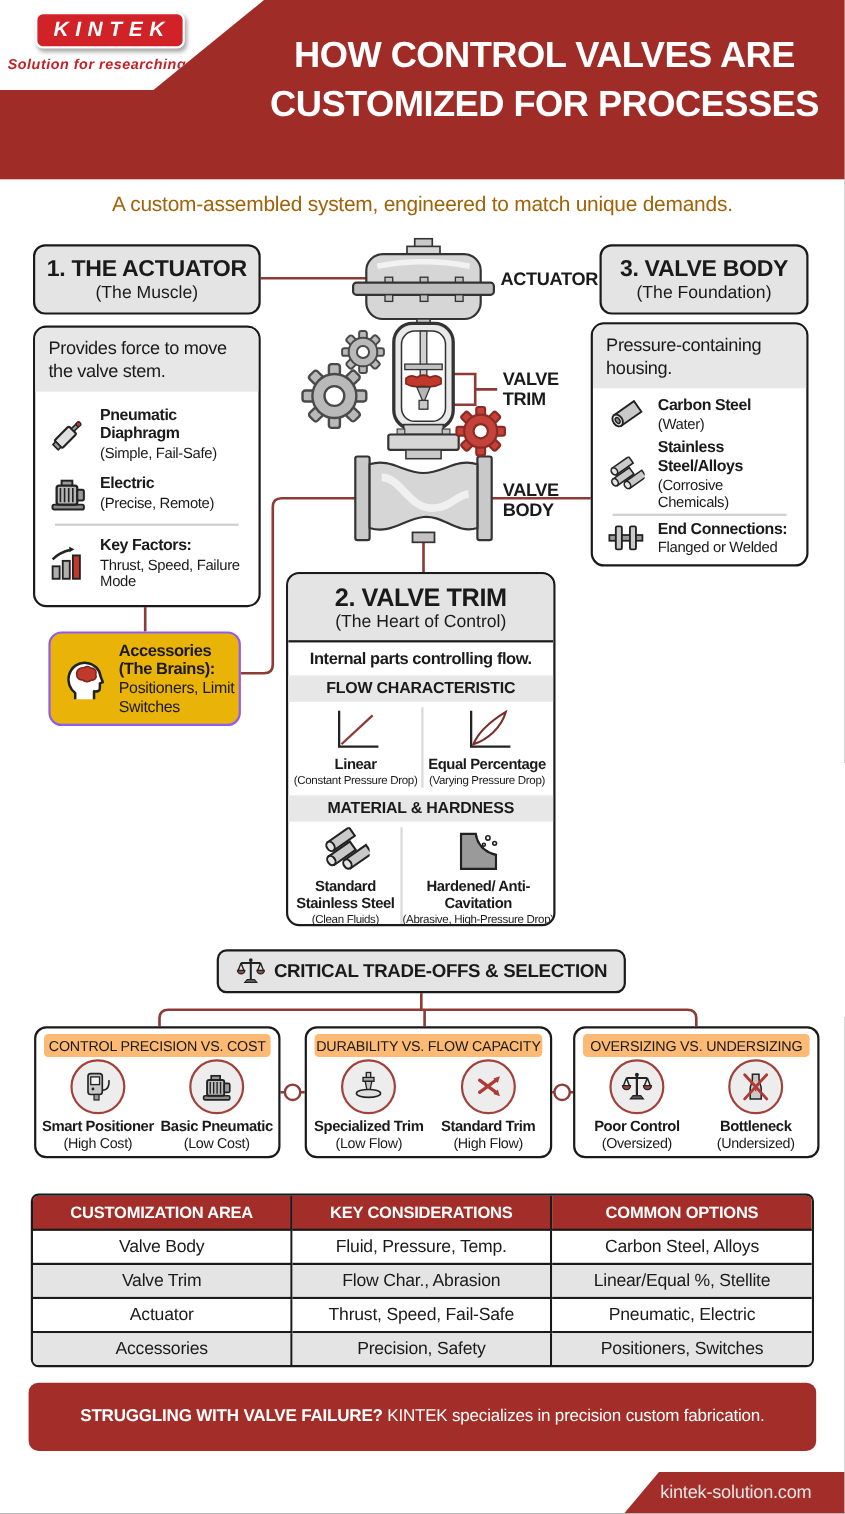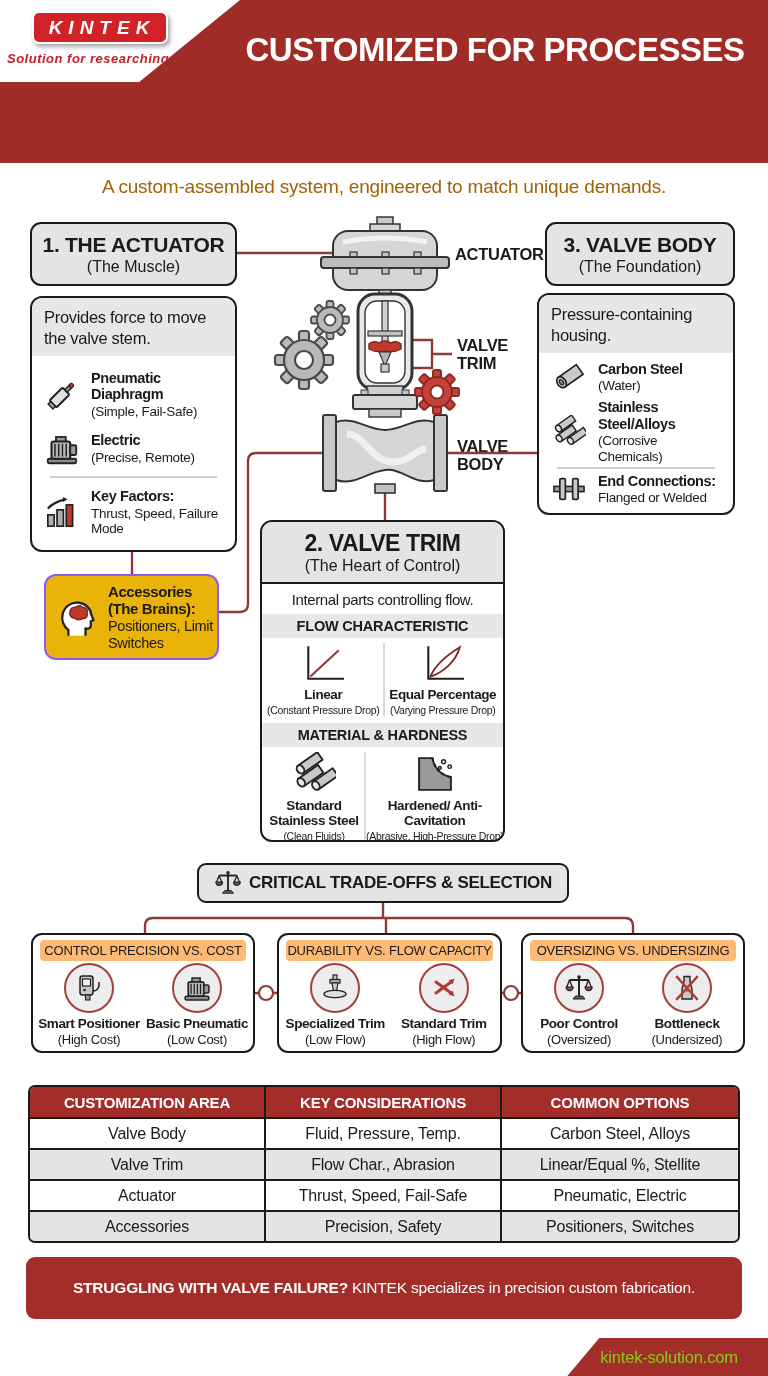--- a/index.html
+++ b/index.html
@@ -48,21 +48,21 @@
   
   .dlabel{position:absolute;font-weight:bold;font-size:16.5px;letter-spacing:-.3px;line-height:1.12;}
 
   
   .panel2{position:absolute;left:260px;top:520px;width:245px;height:322px;background:#fff;
           border:2px solid #1a1a1a;border-radius:12px;box-sizing:border-box;overflow:hidden;
           display:flex;flex-direction:column;}
   .p2hd{background:#E4E4E4;border-bottom:2px solid #1a1a1a;text-align:center;padding:8px 0 7px;}
   .p2hd .t1{font-weight:bold;font-size:23px;letter-spacing:-.4px;}
   .p2hd .t2{font-size:16px;}
-  .p2desc{text-align:center;font-size:15px;letter-spacing:-.4px;padding:7px 0 6px;white-space:nowrap;}
+  .p2desc{text-align:center;font-size:15px;letter-spacing:-.4px;padding:7px 0 6px;white-space:nowrap;font-weight:bold;}
   .band{background:#E7E7E7;text-align:center;font-weight:bold;font-size:14.5px;
         letter-spacing:-.2px;padding:4px 0;}
   .duo{display:grid;grid-template-columns:1fr 1fr;padding:5px 2px 7px;}
   .duo > div:last-child{border-left:2px solid #d9d9d9;}
   .cell{display:flex;flex-direction:column;align-items:center;justify-content:flex-end;text-align:center;}
   .cell .it{font-size:13.5px;letter-spacing:-.4px;white-space:normal;line-height:1.1;margin-top:3px;}
   .cell .in{font-size:10.5px;letter-spacing:-.3px;white-space:nowrap;}
 
   
   .banner{position:absolute;left:197px;top:863px;width:372px;height:40px;background:#E4E4E4;
@@ -92,21 +92,21 @@
   .ra{background:#E4E4E4;}
 
   
   .cta{position:absolute;left:26px;top:1257px;width:716px;height:62px;background:#A32D28;
        border-radius:9px;color:#fff;text-align:center;font-size:15.5px;letter-spacing:-.2px;
        line-height:22px;display:flex;flex-direction:column;justify-content:center;box-sizing:border-box;}
   .cta b{font-size:15.5px;}
   .fshape{position:absolute;left:540px;top:1338px;width:228px;height:38px;background:#A32D28;
           clip-path:polygon(26% 0,100% 0,100% 100%,12% 100%);
           display:flex;align-items:center;justify-content:center;padding-left:30px;box-sizing:border-box;}
-  .fshape span{color:#84cc16;font-size:16.5px;letter-spacing:-.2px;}
+  .fshape span{color:#e5e5e5;font-size:16.5px;letter-spacing:-.2px;}
 
   svg{display:block;}
   .lines{position:absolute;left:0;top:0;z-index:1;pointer-events:none;}
   .z2{z-index:2;}
 </style>
 </head>
 <body>
 
 <div class="page">
 
@@ -120,20 +120,21 @@
       <path d="M399 340 H432 V368 H402 M432 354 H452"></path>
       <path d="M383 903 V918 M145 933 V926 Q145 918 153 918 H625 Q633 918 633 926 V933 M386 918 V933"></path>
       <path d="M255 993 H277 M502 993 H521"></path>
     </g>
     <circle cx="266" cy="993" r="7" fill="#fff" stroke="#8E3A36" stroke-width="2.2"></circle>
     <circle cx="511" cy="993" r="7" fill="#fff" stroke="#8E3A36" stroke-width="2.2"></circle>
   </svg>
 
   <div class="hdr">
     <div class="hdr-title">
+      <div>HOW CONTROL VALVES ARE</div>
       <div>CUSTOMIZED FOR PROCESSES</div>
     </div>
   </div>
   <div class="logo">
     <div class="logo-box">KINTEK</div>
     <div class="logo-tagline">Solution for researching</div>
   </div>
   <div class="subtitle">A custom-assembled system, engineered to match unique demands.</div>
 
   <div class="tbox z2" style="left:30px;top:222px;width:207px;height:64px;">

